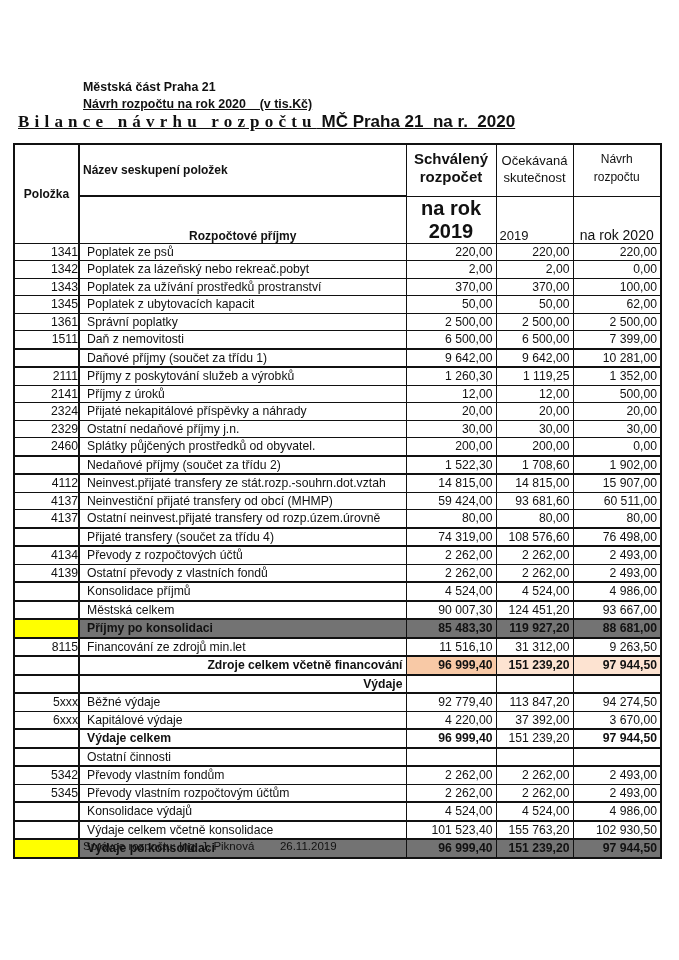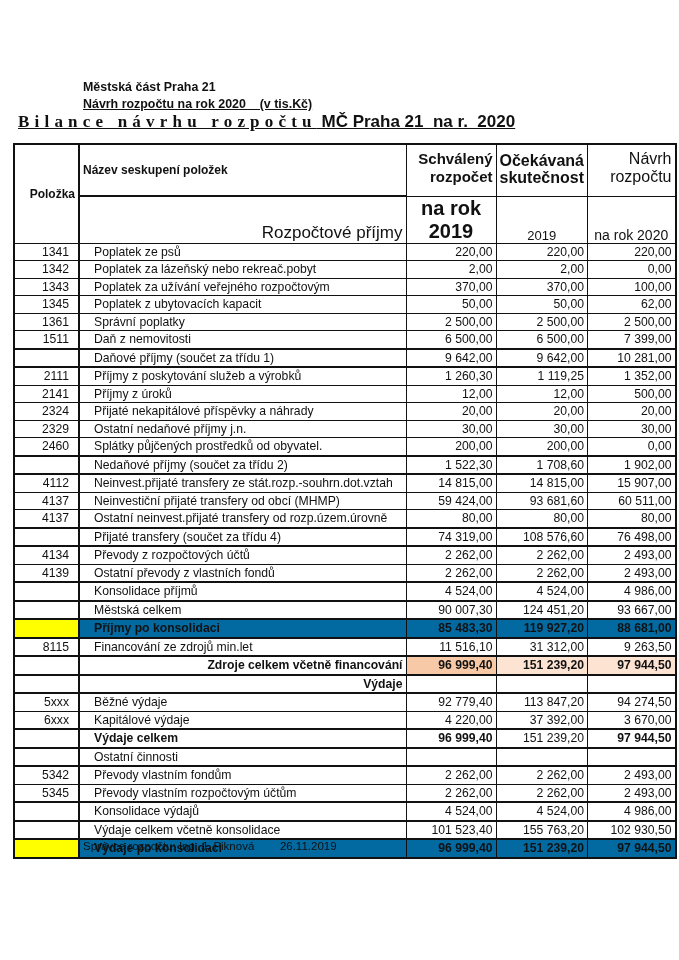--- a/index.html
+++ b/index.html
@@ -6,38 +6,38 @@
   body { width:679px; height:960px; position:relative; overflow:hidden;
          font-family:"Liberation Sans", sans-serif; color:#111; }
   .h1 { position:absolute; left:83px; top:79px; font-size:13.5px; font-weight:bold; transform:scaleX(0.92); transform-origin:left; }
   .h2 { position:absolute; left:83px; top:96px; font-size:13.5px; font-weight:bold; text-decoration:underline; transform:scaleX(0.92); transform-origin:left; white-space:pre; }
   .h3 { position:absolute; left:18px; top:112px; font-size:17px; font-weight:bold; text-decoration:underline; white-space:pre; }
   .h3 .sp { letter-spacing:5.2px;font-family:Liberation Serif, serif; }
   table { position:absolute; left:13px; top:143px; border-collapse:collapse;
           border:2px solid #111; table-layout:fixed; }
   td { border:1px solid #111; padding:0 3px; font-size:12.2px; height:16.5px; line-height:16.5px;
        white-space:nowrap; overflow:hidden; }
-  td.code { text-align:right; padding-right:9px; }
-  td.name { text-align:left; padding-left:14px; }
+  td.code { text-align:right; padding-right:0; }
+  td.name { text-align:left; padding-left:7px; }
   td.num { text-align:right; padding-right:3px; }
   tr.grp td { border-top:2px solid #111; }
   tr.bold td { font-weight:bold;text-align:right; }
-  tr.yellow td { background:#0369a1; font-weight:bold; }
+  tr.yellow td { background:#737373; font-weight:bold; }
   tr.yellow td.code { background:#ffff00; }
   td.peach1 { background:#f8c9a6; }
   td.peach2 { background:#fde3d1; }
-  th { font-weight:normal; border:1px solid #111; vertical-align:top; text-align:right; padding:0 3px; }
+  th { font-weight:normal; border:1px solid #111; vertical-align:top; text-align:center; padding:0 3px; }
   .hdr-pol { vertical-align:middle !important; font-weight:bold !important; font-size:12px; border-right:2px solid #111 !important;border-radius:18px; }
   .hdr-name { text-align:left; vertical-align:middle !important; font-weight:bold !important; font-size:12px; height:50px; border-bottom:2px solid #111 !important; }
-  .hdr-sub { font-weight:normal; font-size:17px; height:18px; vertical-align:bottom !important; }
+  .hdr-sub { font-weight:bold; font-size:12px; height:18px; vertical-align:bottom !important; }
   .hdr-c1 { font-size:15px; font-weight:bold; line-height:18px; padding-top:5px !important; }
-  .hdr-c2 { font-size:16px; line-height:17px; padding-top:7px !important;font-weight:bold; }
-  .hdr-c3 { font-size:16px; line-height:18px; padding-top:5px !important;margin-left:16px; }
+  .hdr-c2 { font-size:13px; line-height:17px; padding-top:7px !important; }
+  .hdr-c3 { font-size:12px; line-height:18px; padding-top:5px !important;margin-left:16px; }
   .hdr-y1 { font-size:20px; font-weight:bold; text-align:center !important; vertical-align:bottom !important; }
-  .hdr-y2 { font-size:13px; text-align:center; vertical-align:bottom !important; }
+  .hdr-y2 { font-size:13px; text-align:left; vertical-align:bottom !important; }
   .hdr-y3 { font-size:14px; text-align:center !important; vertical-align:bottom !important;border-radius:7px; }
   td.code, td:first-child { border-right:2px solid #111; }
   .footer { position:absolute; left:83px; top:840px; font-size:11.5px; white-space:pre; }
 </style>
 </head>
 <body>
 
 <div class="h1">Městská část Praha 21</div>
 <div class="h2">Návrh rozpočtu na rok 2020    (v tis.Kč)</div>
 <div class="h3"><span class="sp">Bilance návrhu rozpočtu</span><span> MČ Praha 21  na r.  2020</span></div>
@@ -75,21 +75,21 @@
       </tr>
       <tr>
         <td class="code">1342</td>
         <td class="name">Poplatek za lázeňský nebo rekreač.pobyt</td>
         <td class="num">2,00</td>
         <td class="num">2,00</td>
         <td class="num">0,00</td>
       </tr>
       <tr>
         <td class="code">1343</td>
-        <td class="name">Poplatek za užívání veřejného rozpočtovým</td>
+        <td class="name">Poplatek za užívání prostředků prostranství</td>
         <td class="num">370,00</td>
         <td class="num">370,00</td>
         <td class="num">100,00</td>
       </tr>
       <tr>
         <td class="code">1345</td>
         <td class="name">Poplatek z ubytovacích kapacit</td>
         <td class="num">50,00</td>
         <td class="num">50,00</td>
         <td class="num">62,00</td>

